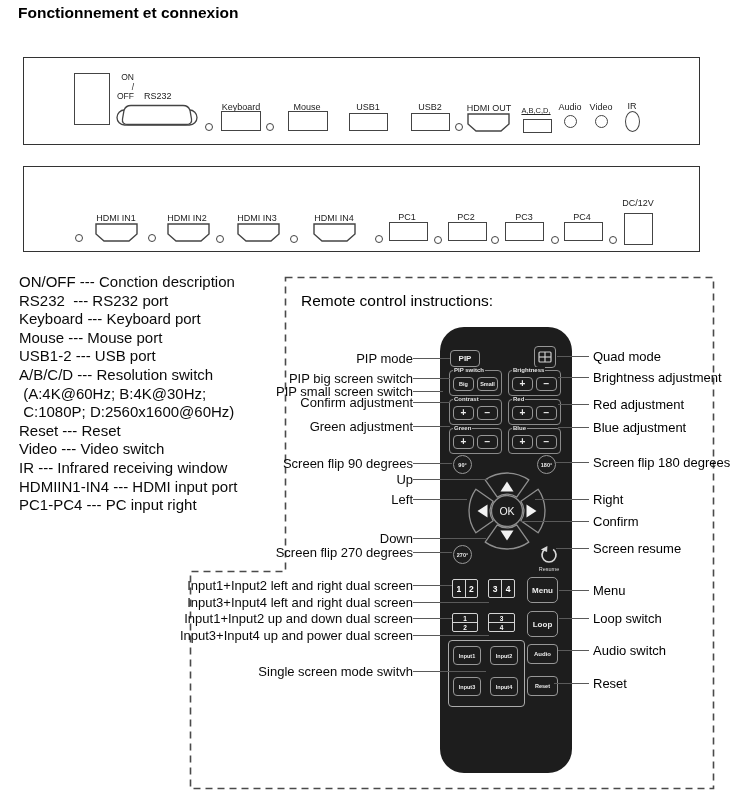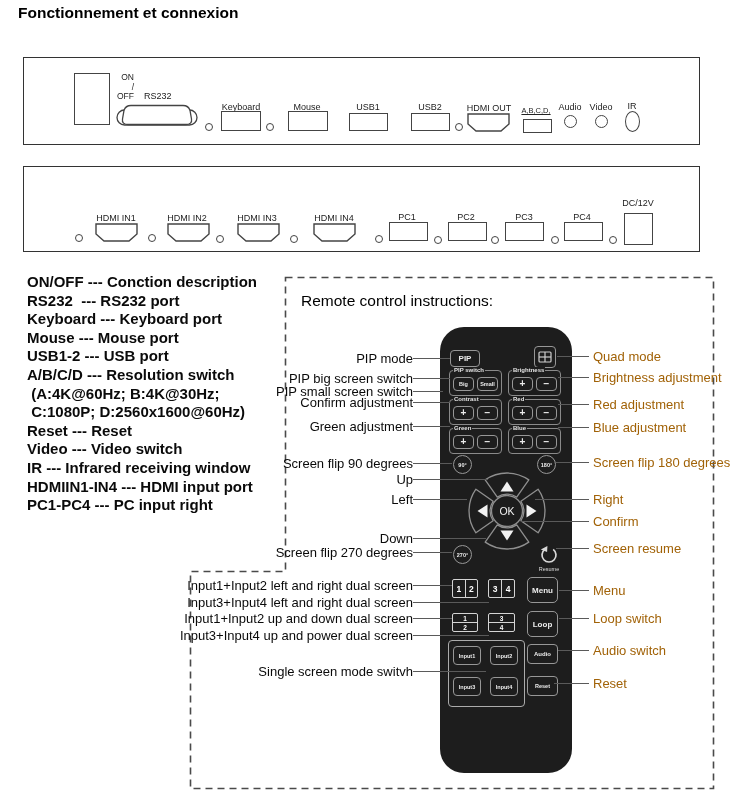--- a/index.html
+++ b/index.html
@@ -12,21 +12,21 @@
   .panel{position:absolute;border:1.6px solid #333;background:#fff;}
   .port-label{position:absolute;font-size:9px;color:#222;text-align:center;white-space:nowrap;}
   .port-rect{position:absolute;border:1.4px solid #444;background:#fff;}
   .screw{position:absolute;width:6px;height:6px;border:1.2px solid #444;border-radius:50%;background:#fff;}
   .circ{border-radius:50%;}
   .pre{white-space:pre-line;line-height:9.5px;font-size:8.5px;}
   .underl{text-decoration:underline;font-size:7.5px;}
   svg.shape{position:absolute;}
 
   
-  .desc{position:absolute;left:27px;top:273px;width:285px;font-weight:bold;}
+  .desc{position:absolute;left:19px;top:273px;width:285px;}
   .desc-line{font-size:15px;line-height:18.6px;white-space:pre-wrap;color:#0a0a0a;}
 
   
   .remote-title{position:absolute;left:301px;top:292px;font-size:15.5px;color:#000;}
 
   
   .remote{position:absolute;left:440px;top:327px;width:132px;height:446px;
           background:#1d1d1d;border-radius:24px;}
   .rbtn{position:absolute;border:1.2px solid #979797;border-radius:4px;color:#ececec;
         display:flex;align-items:center;justify-content:center;background:transparent;
@@ -44,21 +44,21 @@
                font-size:8.5px;font-weight:bold;color:#fff;}
   .splitv span + span{border-left:1.2px solid #d4d4d4;}
   .splith{display:flex;flex-direction:column;border:1.4px solid #d4d4d4;border-radius:2px;}
   .splith span{flex:1;display:flex;align-items:center;justify-content:center;
                font-size:6.5px;font-weight:bold;color:#fff;}
   .splith span + span{border-top:1.2px solid #d4d4d4;}
   .tinylbl{position:absolute;font-size:5.5px;color:#ddd;text-align:center;}
 
   
   .co-l{position:absolute;right:318px;font-size:13px;white-space:nowrap;color:#0a0a0a;}
-  .co-r{position:absolute;left:593px;font-size:13px;white-space:nowrap;color:#a16207;}
+  .co-r{position:absolute;left:593px;font-size:13px;white-space:nowrap;color:#000000;}
   .lead{position:absolute;height:1.3px;background:#5a5a5a;}
 </style>
 </head>
 <body>
 
 <div class="page-title">Fonctionnement et connexion</div>
 
 <div class="panel" style="left:23px;top:57px;width:675px;height:86px">
   <div class="port-rect" style="left:50px;top:15px;width:34px;height:50px"></div>
   <div class="port-label pre" style="left:93px;top:15px;text-align:right">ON

